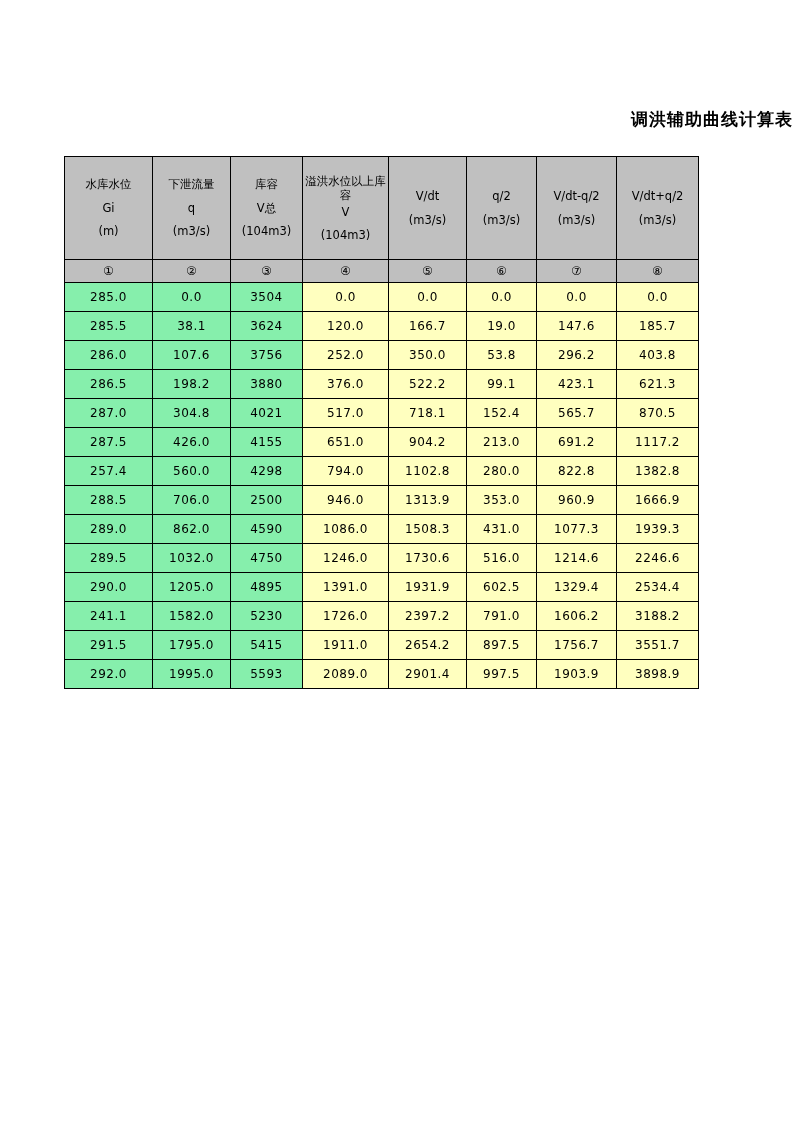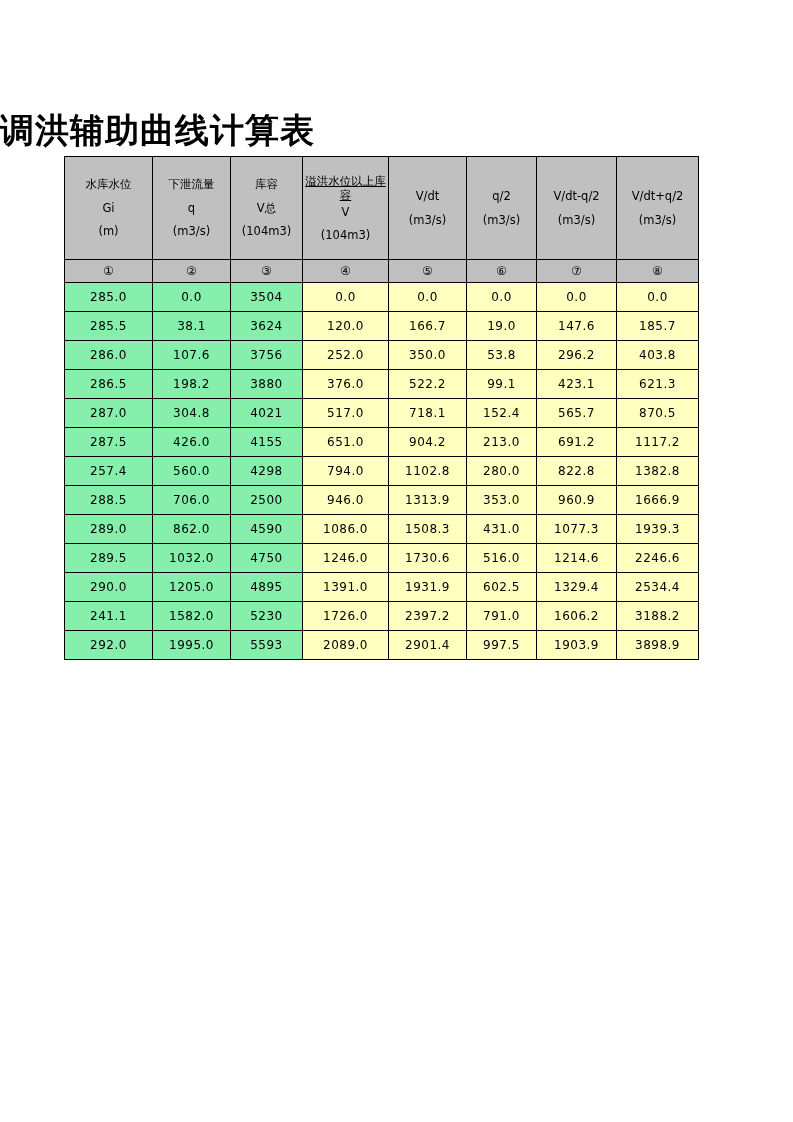--- a/index.html
+++ b/index.html
@@ -18,23 +18,23 @@
     position: relative;
     width: 793px;
     height: 1122px;
     background: #ffffff;
   }
   .title {
     position: absolute;
     top: 108px;
     left: 0;
     width: 793px;
-    text-align: left;
+    text-align: right;
     font-family: Liberation Sans, sans-serif;
-    font-size: 34px;
+    font-size: 17px;
     font-weight: bold;
     color: #000000;
     letter-spacing: 1px;
   }
   table.calc {
     position: absolute;
     top: 156px;
     left: 64px;
     border-collapse: collapse;
     table-layout: fixed;
@@ -52,21 +52,21 @@
   .hdr-cell {
     background: #c0c0c0;
     height: 102px;
     font-size: 11.5px;
     color: #000000;
     line-height: 1.25;
   }
   .hdr-cell .l1 { display: block; margin-bottom: 9px; }
   .hdr-cell .l2 { display: block; margin-bottom: 9px; }
   .hdr-cell .l3 { display: block; }
-  .hdr-cell .l1.tall { margin-bottom: 2px; text-decoration: underline; }
+  .hdr-cell .l1.tall { margin-bottom: 2px; }
   .num-cell {
     background: #bfbfbf;
     height: 22px;
     font-size: 12px;
   }
   .data-row td {
     height: 28px;
     font-size: 12px;
     letter-spacing: 0.5px;
   }
@@ -265,20 +265,30 @@
           <td class="c-blue">241.1</td>
           <td class="c-blue">1582.0</td>
           <td class="c-blue">5230</td>
           <td class="c-yellow">1726.0</td>
           <td class="c-yellow">2397.2</td>
           <td class="c-yellow">791.0</td>
           <td class="c-yellow">1606.2</td>
           <td class="c-yellow">3188.2</td>
         </tr>
         <tr class="data-row">
+          <td class="c-blue">291.5</td>
+          <td class="c-blue">1795.0</td>
+          <td class="c-blue">5415</td>
+          <td class="c-yellow">1911.0</td>
+          <td class="c-yellow">2654.2</td>
+          <td class="c-yellow">897.5</td>
+          <td class="c-yellow">1756.7</td>
+          <td class="c-yellow">3551.7</td>
+        </tr>
+        <tr class="data-row">
           <td class="c-blue">292.0</td>
           <td class="c-blue">1995.0</td>
           <td class="c-blue">5593</td>
           <td class="c-yellow">2089.0</td>
           <td class="c-yellow">2901.4</td>
           <td class="c-yellow">997.5</td>
           <td class="c-yellow">1903.9</td>
           <td class="c-yellow">3898.9</td>
         </tr>
       </tbody>

